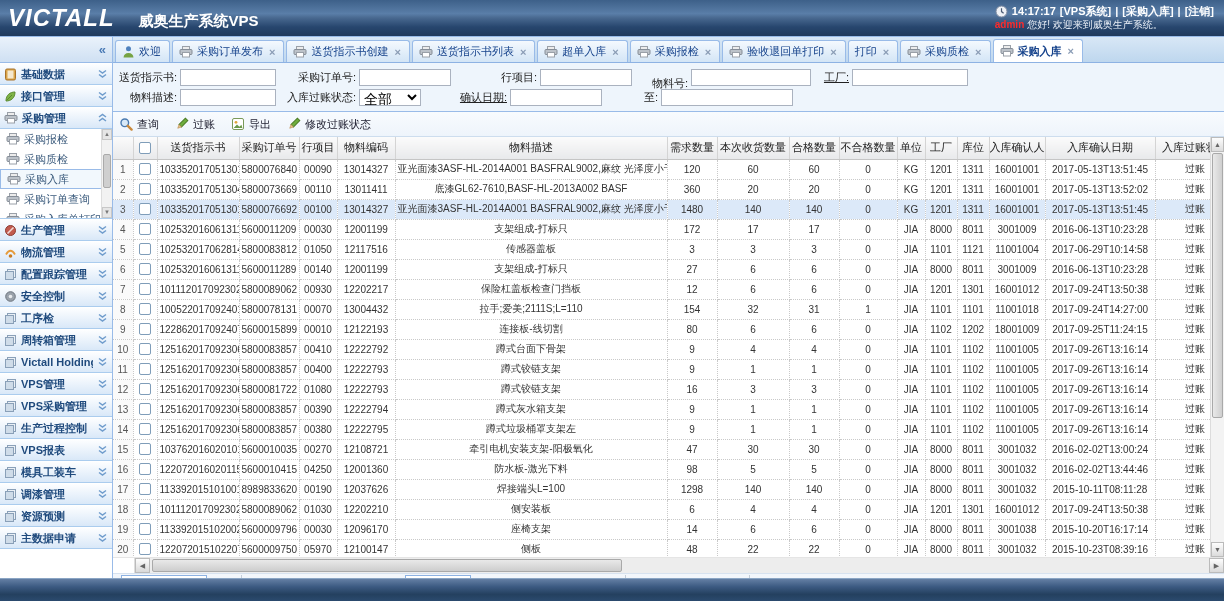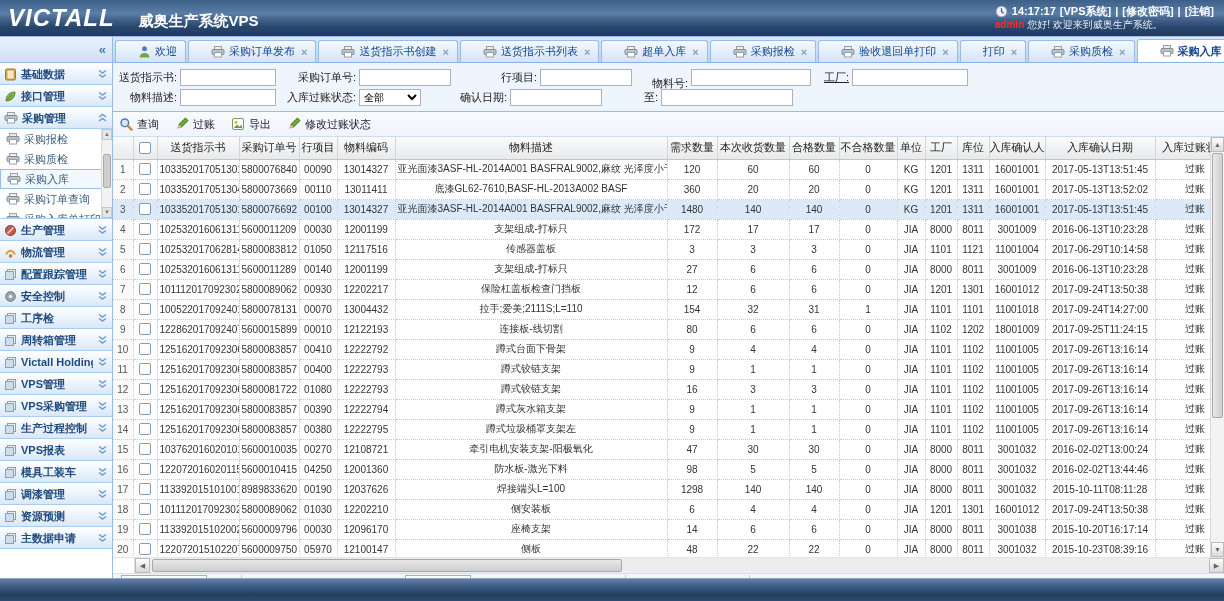--- a/index.html
+++ b/index.html
@@ -34,30 +34,30 @@
   .sub-scroll { position:absolute; top:0; right:0; width:11px; height:100%; background:#f2f2f2; border-left:1px solid #ddd; display:flex; flex-direction:column; font-size:6px; color:#777; }
   .sub-scroll .sarr { height:11px; flex:none; background:#e6e6e6; border:1px solid #c8c8c8; text-align:center; line-height:9px; }
   .sub-scroll .sthumb { height:34px; margin:14px 1px 0 1px; background:#cfcfcf; border:1px solid #aaa; border-radius:2px; }
   .sidebar-fill { flex:1; }
 
   
   .content { flex:1; min-width:0; display:flex; flex-direction:column; background:#fff; }
 
   
   .tabbar { height:26px; flex:none; background:linear-gradient(#d8e7f6,#bed7ee); border-bottom:1px solid #8db2e3; display:flex; align-items:flex-end; padding:0 2px; gap:2px; }
-  .tab { height:22px; display:flex; align-items:center; gap:4px; padding:0 8px 0 22px; background:linear-gradient(#f4f9fe,#d3e5f6); border:1px solid #99bbe8; border-bottom:none; border-radius:3px 3px 0 0; color:#15428b; font-size:11px; cursor:pointer; white-space:nowrap; }
+  .tab { height:22px; display:flex; align-items:center; gap:4px; padding:0 8px 0 6px; background:linear-gradient(#f4f9fe,#d3e5f6); border:1px solid #99bbe8; border-bottom:none; border-radius:3px 3px 0 0; color:#15428b; font-size:11px; cursor:pointer; white-space:nowrap; }
   .tab.active { background:#fff; font-weight:bold; height:23px; }
   .tab .x { color:#8a9cb5; font-size:11px; font-weight:bold; margin-left:2px; cursor:pointer; }
 
   
   .form-panel { flex:none; background:#eef5fc; border-bottom:1px solid #99bbe8; padding:4px 0 3px 0; }
   .form-row { display:flex; align-items:center; height:19px; margin:1px 0; }
   .flabel { text-align:right; color:#222; white-space:nowrap; flex:none; }
   .form-row input[type=text] { height:17px; border:1px solid #aab2bf; background:#fff; flex:none; font-size:11px; padding:0 2px; }
-  .form-row select { height:17px; border:1px solid #aab2bf; background:#fff; font-size:10px; flex:none; }
+  .form-row select { height:17px; border:1px solid #aab2bf; background:#fff; font-size:14px; flex:none; }
 
   
   .toolbar { height:25px; flex:none; background:linear-gradient(#f8fbfe,#eef4fb); border-bottom:1px solid #cdddee; display:flex; align-items:center; padding-left:6px; gap:16px; }
   .tbtn { display:flex; align-items:center; gap:4px; color:#223; font-size:11px; cursor:pointer; }
 
   
   .grid-wrap { flex:1; min-height:0; position:relative; overflow:hidden; background:#fff; }
   table.grid { border-collapse:collapse; table-layout:fixed; width:1122px; font-size:10px; color:#333; }
   table.grid th { height:22px; background:linear-gradient(#fbfbfb,#e8e9eb); border-right:1px solid #d4d4d4; border-bottom:1px solid #c5c5c5; font-weight:normal; color:#222; font-size:11px; overflow:hidden; white-space:nowrap; padding:0 0; }
   table.grid td { height:20px; border-right:1px dotted #c9c9c9; border-bottom:1px dotted #c9c9c9; text-align:center; overflow:hidden; white-space:nowrap; padding:0 2px; }
@@ -99,21 +99,21 @@
       <div class="top-links">
         <span class="icon">
             <svg width="13" height="13">
               <circle cx="6.5" cy="6.5" r="5.5" fill="#eef1f6" stroke="#7d8aa0"></circle>
               <path d="M6.5 3.2 V6.6 L8.6 8.2" stroke="#4a5a74" stroke-width="1.2" fill="none"></path>
             </svg>
           </span>
         <span>14:17:17</span>
         <a>[VPS系统]</a>
         <span>|</span>
-        <a>[修改密码]</a>
+        <a>[采购入库]</a>
         <span>|</span>
         <a>[注销]</a>
       </div>
       <div class="top-greet">
         <span class="admin">admin</span><span>您好! 欢迎来到威奥生产系统。</span>
       </div>
     </div>
   </div>
 
   <div class="main">
@@ -554,21 +554,21 @@
             <span class="flabel" style="margin-left: 12px; width: 44px; margin-top: 12px;">物料号:</span>
             <input type="text" style="width: 120px; margin-left: 3px;">
             <span class="flabel" style="margin-left: 8px; width: 30px; text-decoration: underline;">工厂:</span>
             <input type="text" style="width: 116px; margin-left: 3px;">
           </div>
         <div class="form-row" id="form-row-1">
             <span class="flabel" style="margin-left: 4px; width: 60px;">物料描述:</span>
             <input type="text" style="width: 96px; margin-left: 3px;">
             <span class="flabel" style="margin-left: 6px; width: 74px;">入库过账状态:</span>
             <select style="width: 62px; margin-left: 3px;"><option>全部</option></select>
-            <span class="flabel" style="margin-left: 30px; width: 56px;">确认日期:</span>
+            <span class="flabel" style="margin-left: 30px; width: 56px; text-decoration: underline;">确认日期:</span>
             <input type="text" style="width: 92px; margin-left: 3px;">
             <span class="flabel" style="margin-left: 12px; width: 44px;">至:</span>
             <input type="text" style="width: 132px; margin-left: 3px;">
           </div>
       </div>
 
       <div class="toolbar" id="toolbar">
           <div class="tbtn">
             <span class="icon">
               <svg width="14" height="14">

